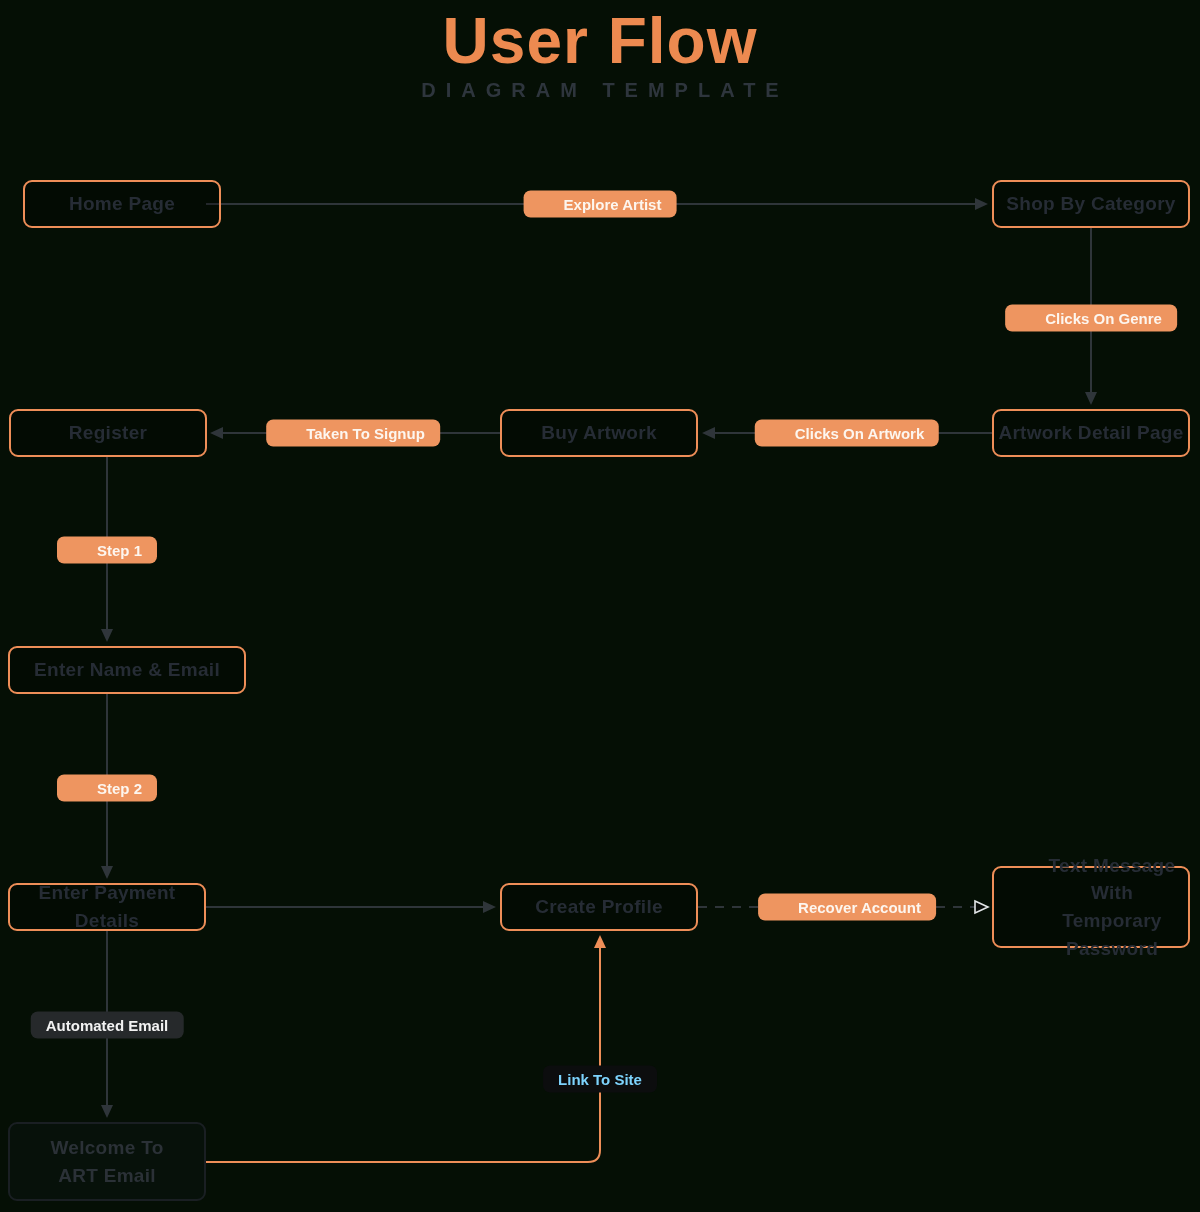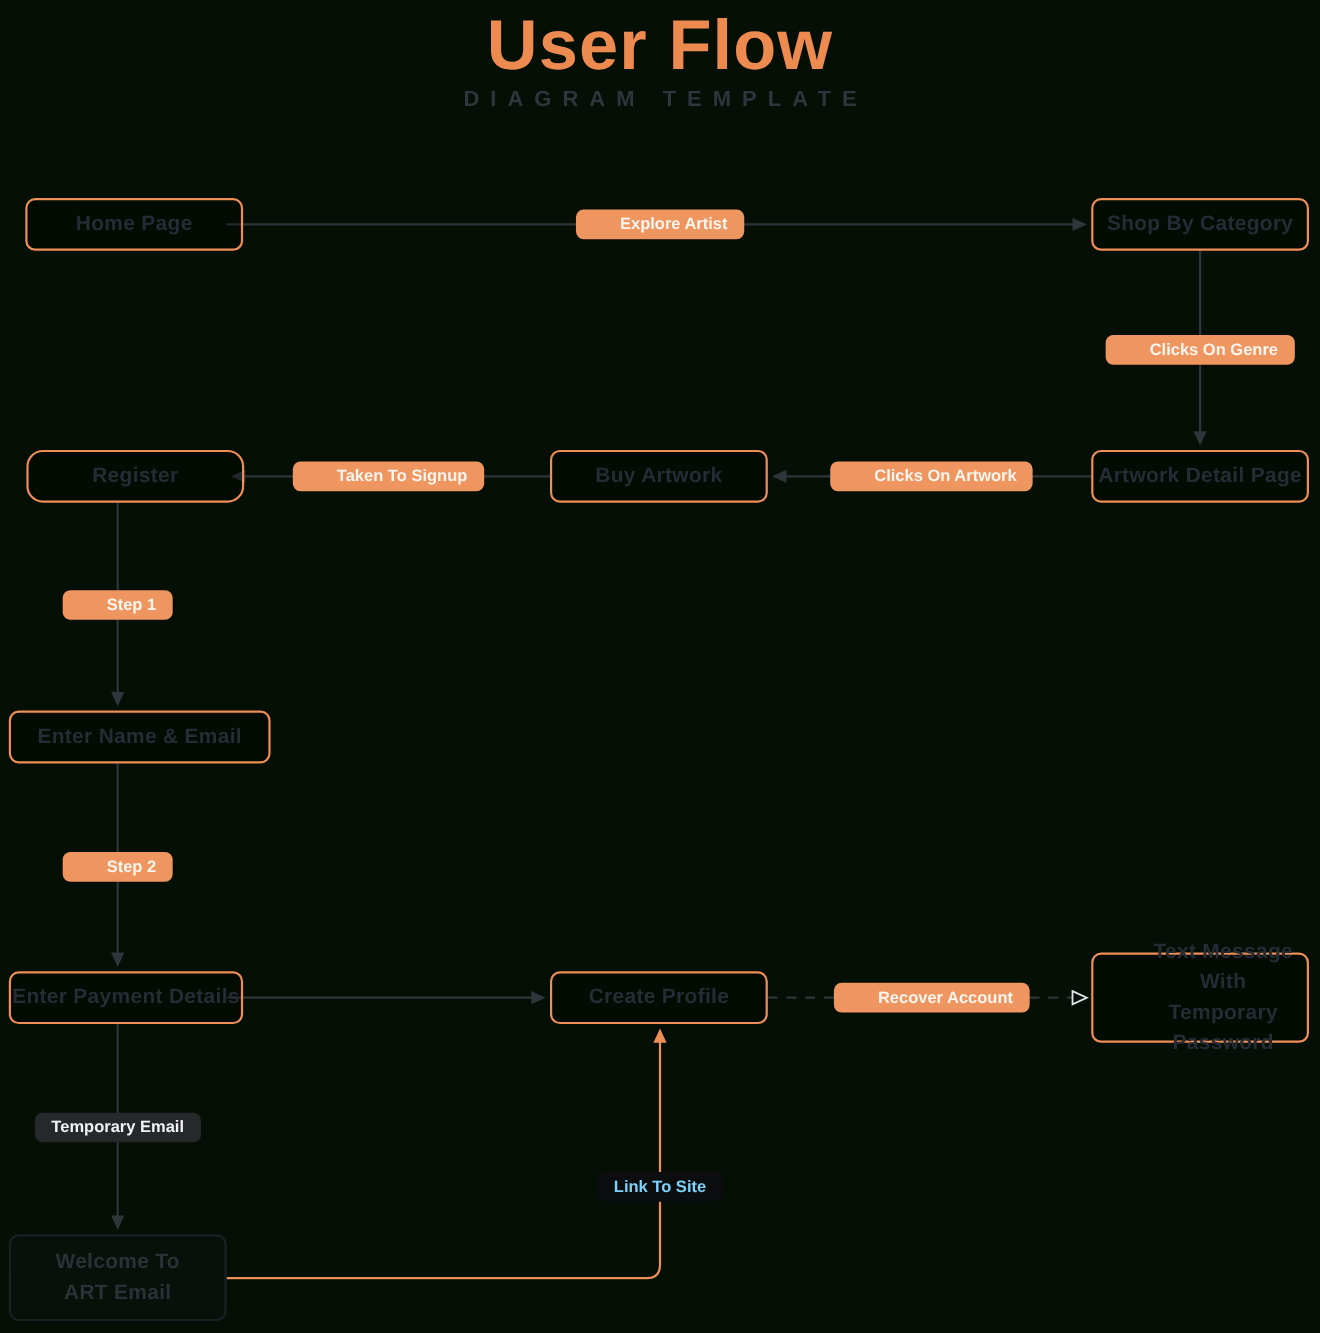--- a/index.html
+++ b/index.html
@@ -80,33 +80,33 @@
       <path stroke="#ee8e58" d="M206,1162 L588,1162 Q600,1162 600,1150 L600,937" marker-end="url(#mOrange)"></path>
     </g>
   </svg>
 
   <div class="node" style="left:8px;   top:180px;  width:198px; height:48px;margin-left:15px;">
     <span>Home Page</span>
   </div>
   <div class="node" style="left:992px; top:180px;  width:198px; height:48px;">
     <span>Shop By Category</span>
   </div>
-  <div class="node" style="left:24px;   top:409px;  width:198px; height:48px;border-radius:15px;">
+  <div class="node" style="left:9px;   top:409px;  width:198px; height:48px;">
     <span>Register</span>
   </div>
   <div class="node" style="left:500px; top:409px;  width:198px; height:48px;">
     <span>Buy Artwork</span>
   </div>
   <div class="node" style="left:992px; top:409px;  width:198px; height:48px;">
     <span>Artwork Detail Page</span>
   </div>
   <div class="node" style="left:8px;   top:646px;  width:238px; height:48px;">
     <span>Enter Name &amp; Email</span>
   </div>
-  <div class="node" style="left:8px;   top:883px;  width:213px; height:48px;">
+  <div class="node" style="left:8px;   top:883px;  width:198px; height:48px;">
     <span>Enter Payment Details</span>
   </div>
   <div class="node" style="left:500px; top:883px;  width:198px; height:48px;">
     <span>Create Profile</span>
   </div>
   <div class="node" style="left:992px; top:866px;  width:198px; height:82px;padding-left:42px;">
     <span>Text Message With
 Temporary Password</span>
   </div>
   <div class="node dark" style="left:8px; top:1122px; width:198px; height:79px;">
@@ -114,16 +114,16 @@
 ART Email</span>
   </div>
 
   <div class="pill orange" style="left:600px;  top:204px;">Explore Artist</div>
   <div class="pill orange" style="left:1091px; top:318px;">Clicks On Genre</div>
   <div class="pill orange" style="left:353px;  top:433px;">Taken To Signup</div>
   <div class="pill orange" style="left:847px;  top:433px;">Clicks On Artwork</div>
   <div class="pill orange" style="left:107px;  top:550px;">Step 1</div>
   <div class="pill orange" style="left:107px;  top:788px;">Step 2</div>
   <div class="pill orange" style="left:847px;  top:907px;">Recover Account</div>
-  <div class="pill dark" style="left:107px;  top:1025px;">Temporary Email</div>
+  <div class="pill dark" style="left:107px;  top:1025px;">Automated Email</div>
   <div class="pill black" style="left:600px;  top:1079px;">Link To Site</div>
 
 </div>
 
 </body></html>

